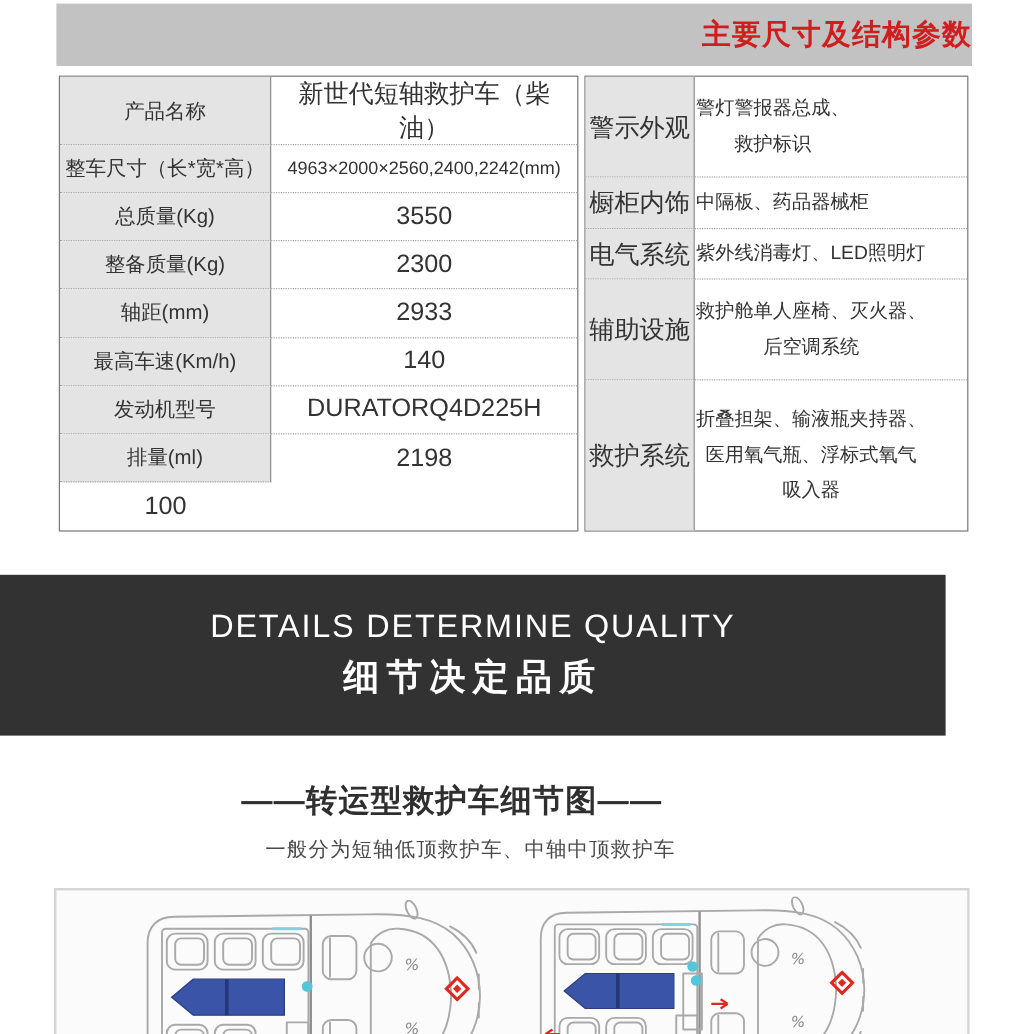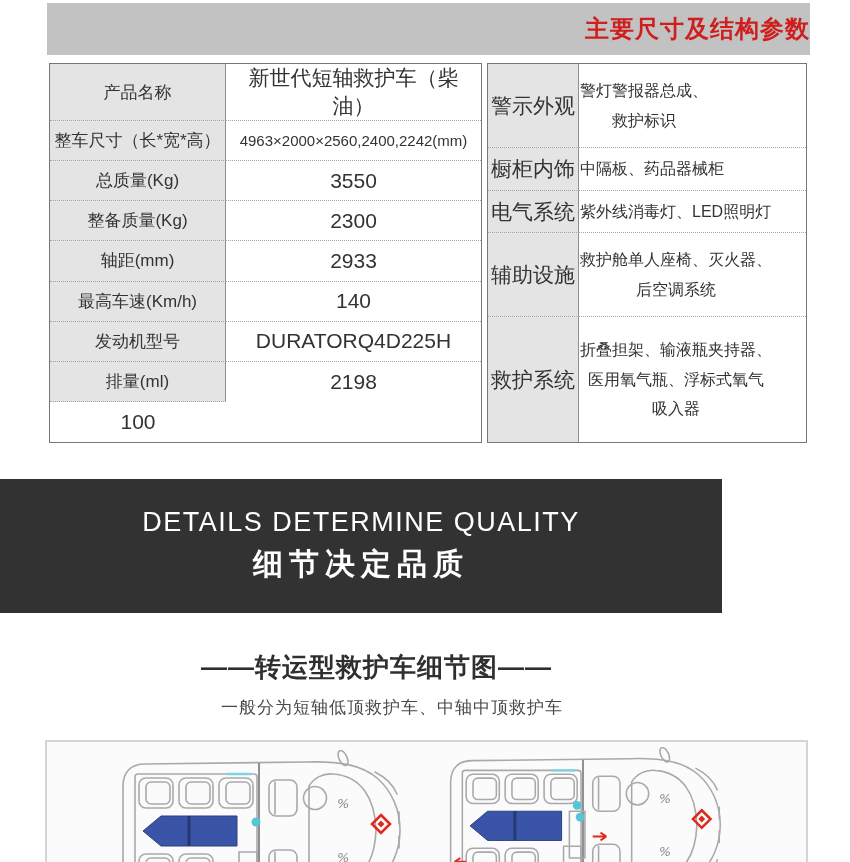--- a/index.html
+++ b/index.html
@@ -19,21 +19,21 @@
   .cell{display:flex;align-items:center;justify-content:center;border-bottom:1px dotted #a5a5a5;box-sizing:border-box;}
   .t .cell:nth-last-child(-n+2){border-bottom:none;}
   .lbl{background:var(--label-cell-bg,#e4e4e4);border-right:1px solid #8f8f8f;font-size:17px;text-align:center;padding:1px 2px;}
   .val{font-size:21px;text-align:center;padding:0 4px;}
   .val.long{font-size:15px;}
   .t-right .val{justify-content:flex-start;text-align:center;padding-left:1px;padding-right:8px;
                 white-space:pre-line;line-height:1.85;font-size:16px;}
   .t-right .lbl{font-size:21px;}
 
   
-  .banner{position:absolute;left:0;top:479px;width:722px;height:134px;background:var(--banner-bg,#323232);
+  .banner{position:absolute;left:0;top:479px;width:788px;height:134px;background:var(--banner-bg,#323232);
           display:flex;flex-direction:column;align-items:center;justify-content:center;}
   .banner .en{color:var(--banner-text,#fff);font-size:27px;letter-spacing:1.5px;font-weight:500;}
   .banner .cn{color:var(--banner-text,#fff);font-size:30px;font-weight:bold;letter-spacing:6px;margin-top:6px;}
 
   
   .detail-head{position:absolute;left:0;top:650px;width:753px;text-align:center;}
   .detail-head .ttl{font-size:26px;font-weight:bold;color:#2f2f2f;letter-spacing:1px;}
   .detail-head .sub{font-size:17px;color:#4a4a4a;margin-top:11px;letter-spacing:1px;margin-left:31px;}
 
   

